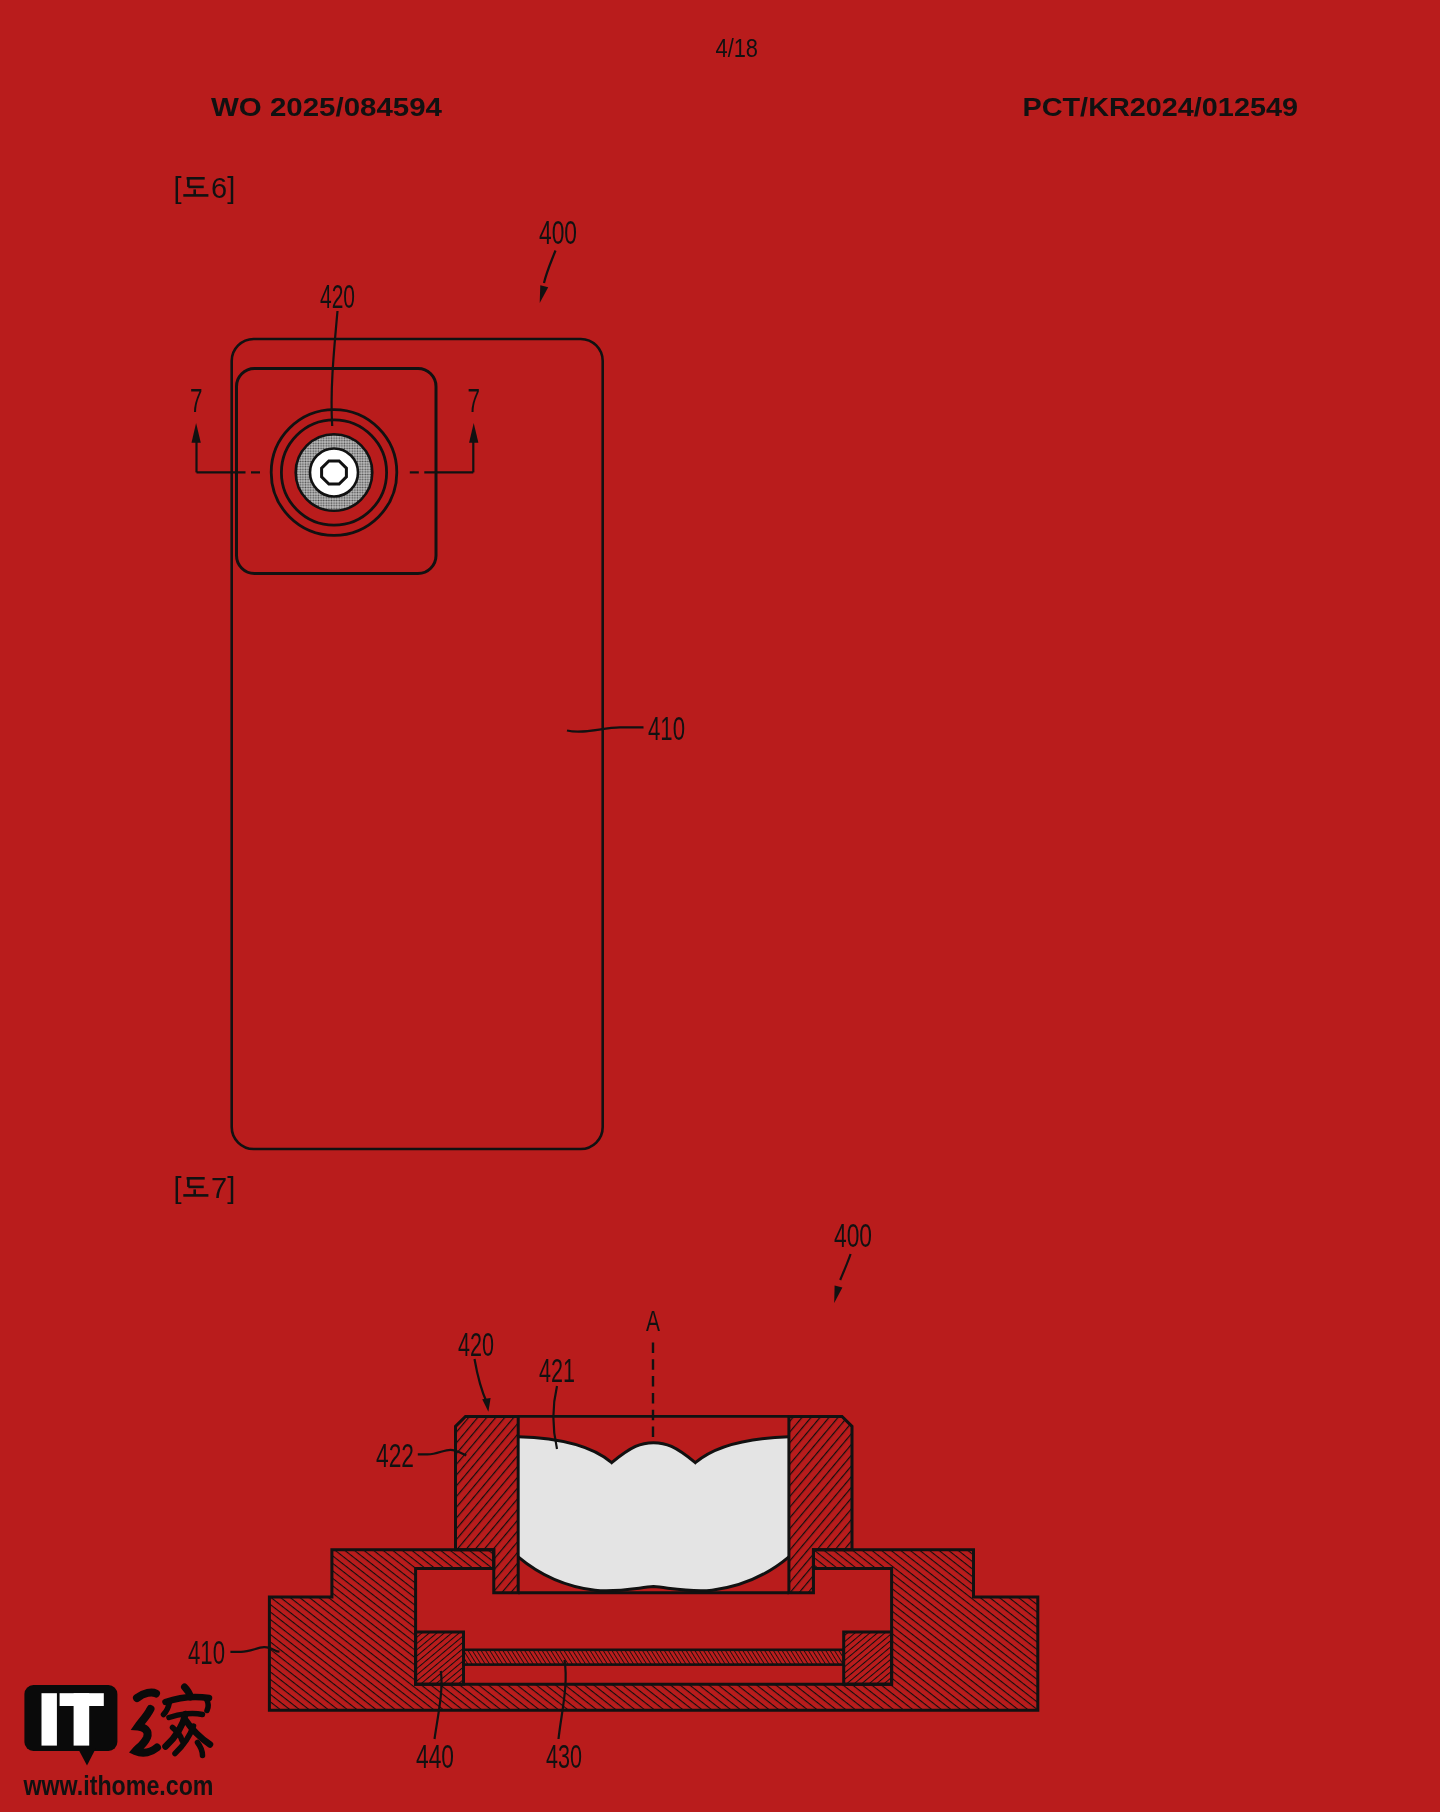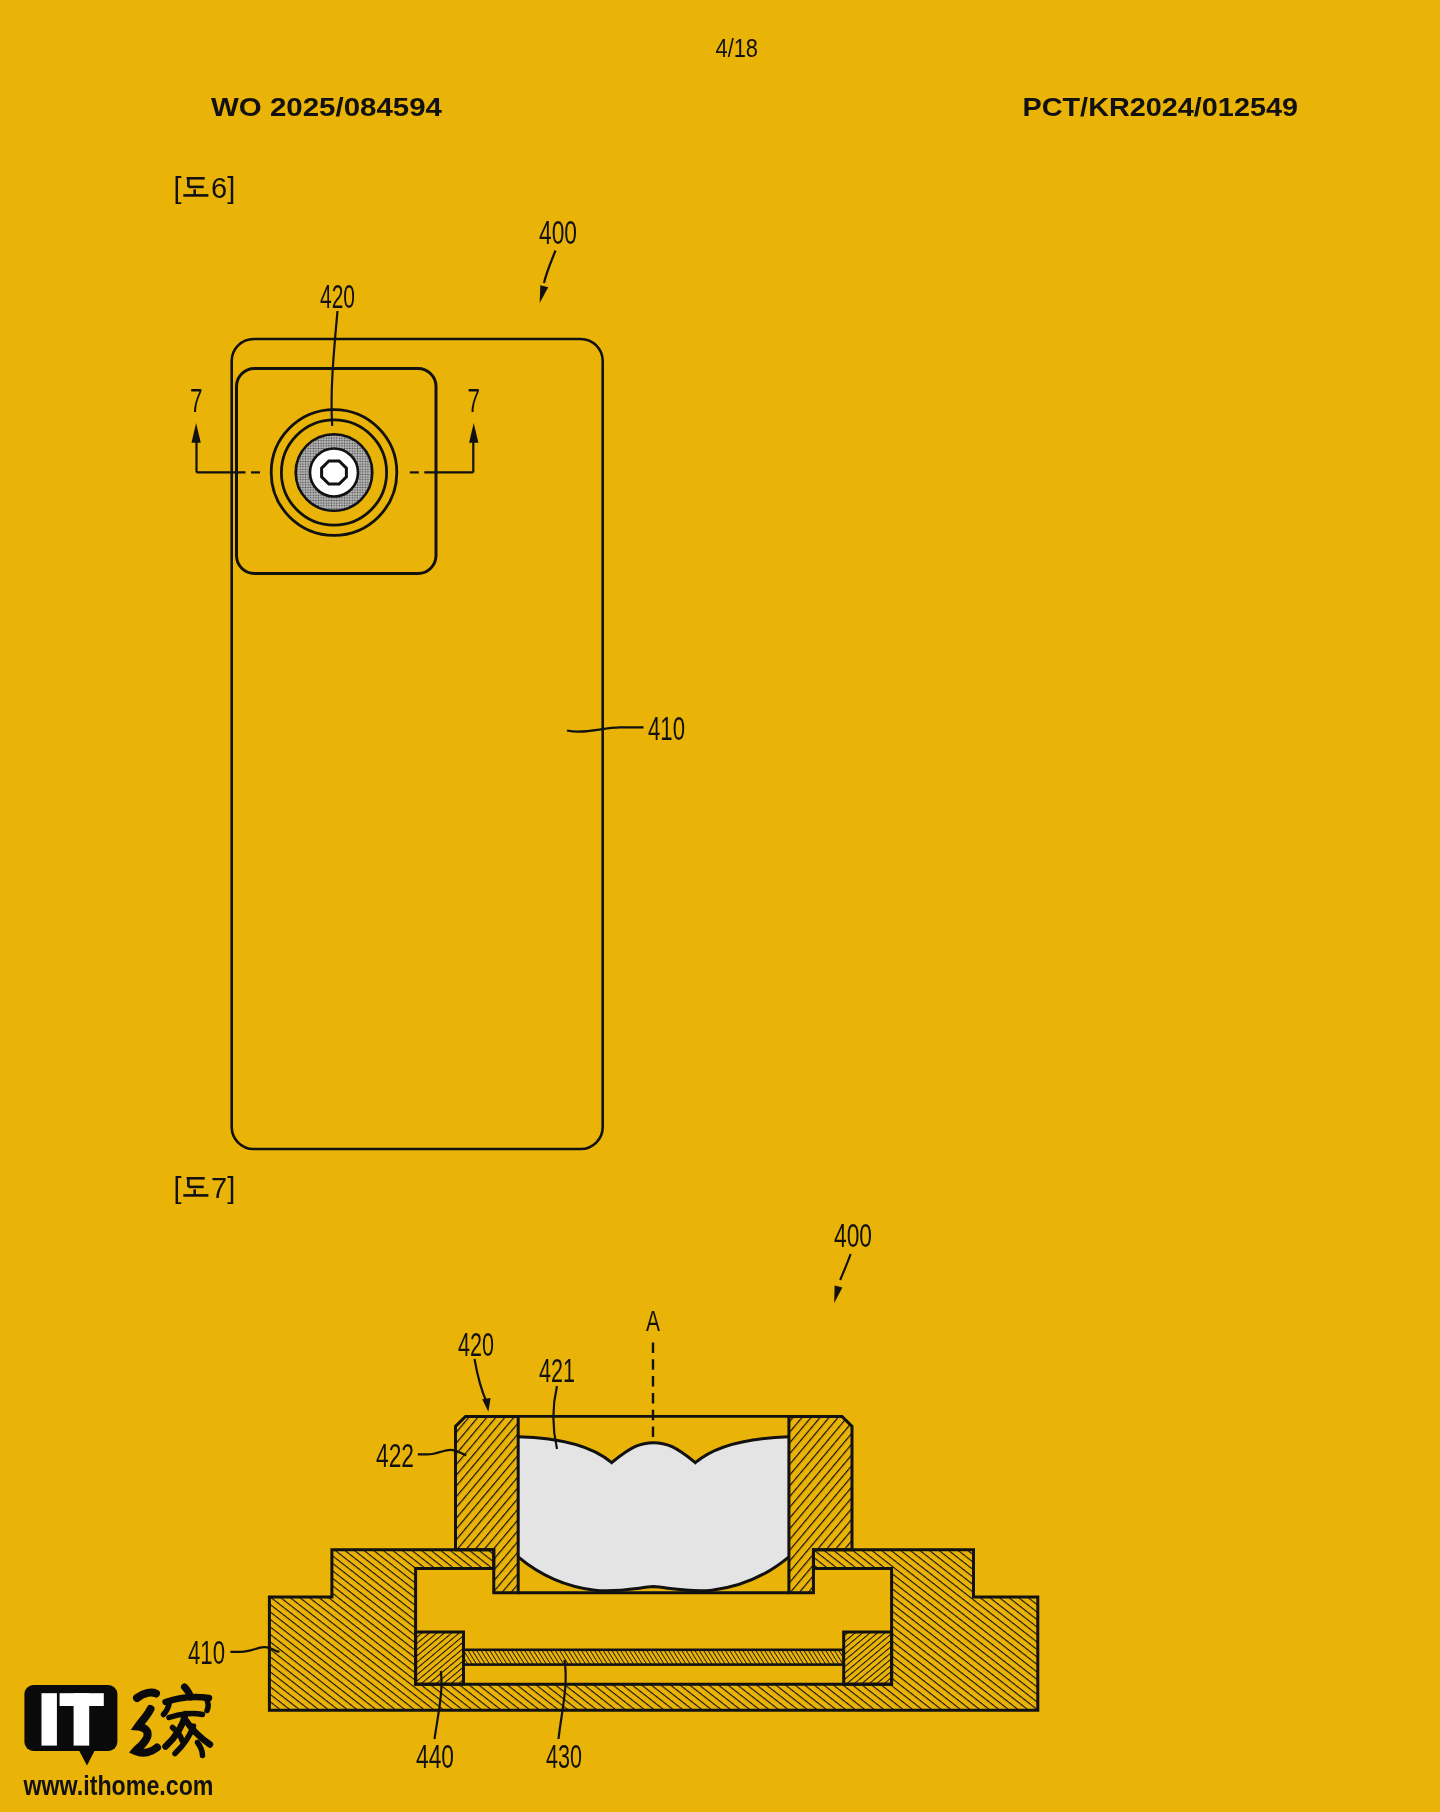--- a/index.html
+++ b/index.html
@@ -1,16 +1,16 @@
 <!DOCTYPE html>
 <html><head>
 <meta charset="utf-8">
 <style>
   html,body{margin:0;padding:0;background:#ffffff;-webkit-font-smoothing:antialiased;}
-  #page{position:relative;width:1440px;height:1812px;background:#eab308;overflow:hidden;transform:translateZ(0);}
+  #page{position:relative;width:1440px;height:1812px;background:#b91c1c;overflow:hidden;transform:translateZ(0);}
   svg text{font-family:"Liberation Sans",sans-serif;fill:#111;}
 </style>
 </head>
 <body>
 <div id="page">
 <svg width="1440" height="1812" viewBox="0 0 1440 1812" xmlns="http://www.w3.org/2000/svg" opacity="0.999">
 <defs>
   <pattern id="hHouse" width="12" height="5.9" patternUnits="userSpaceOnUse" patternTransform="rotate(38)">
     <path d="M-1 0 H13" stroke="#0f0f0f" stroke-width="2.2"></path>
   </pattern>

